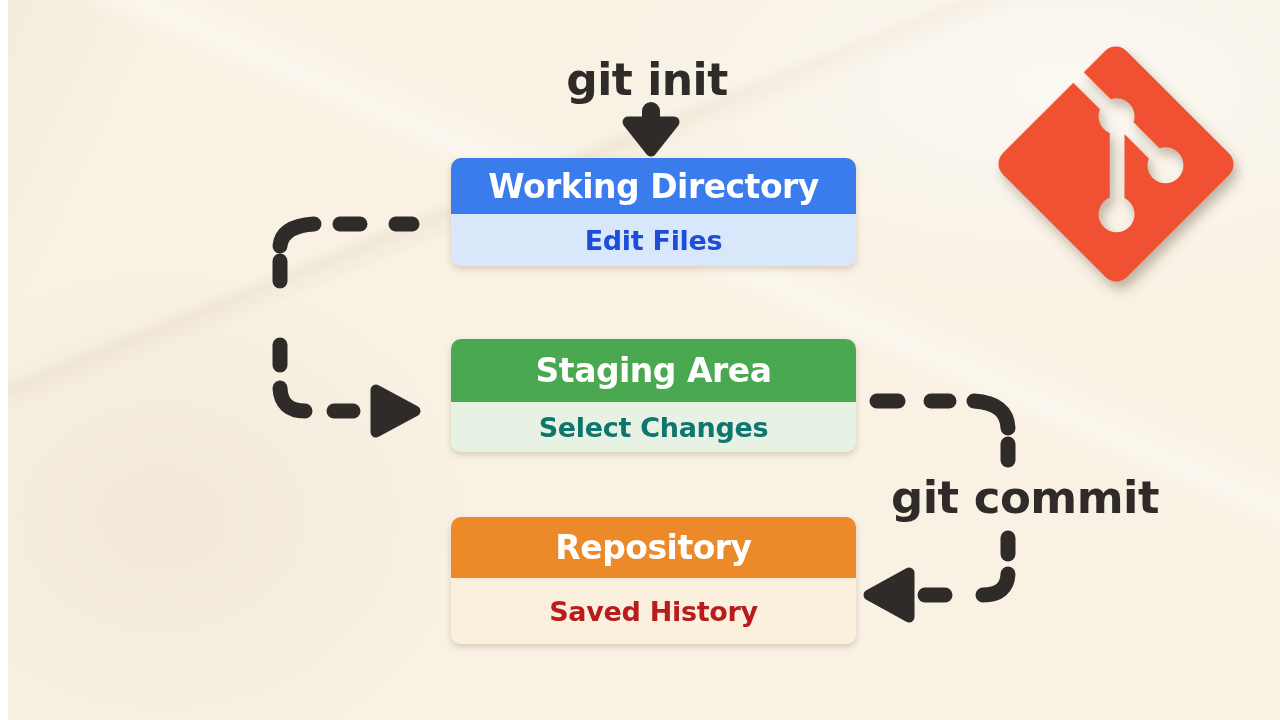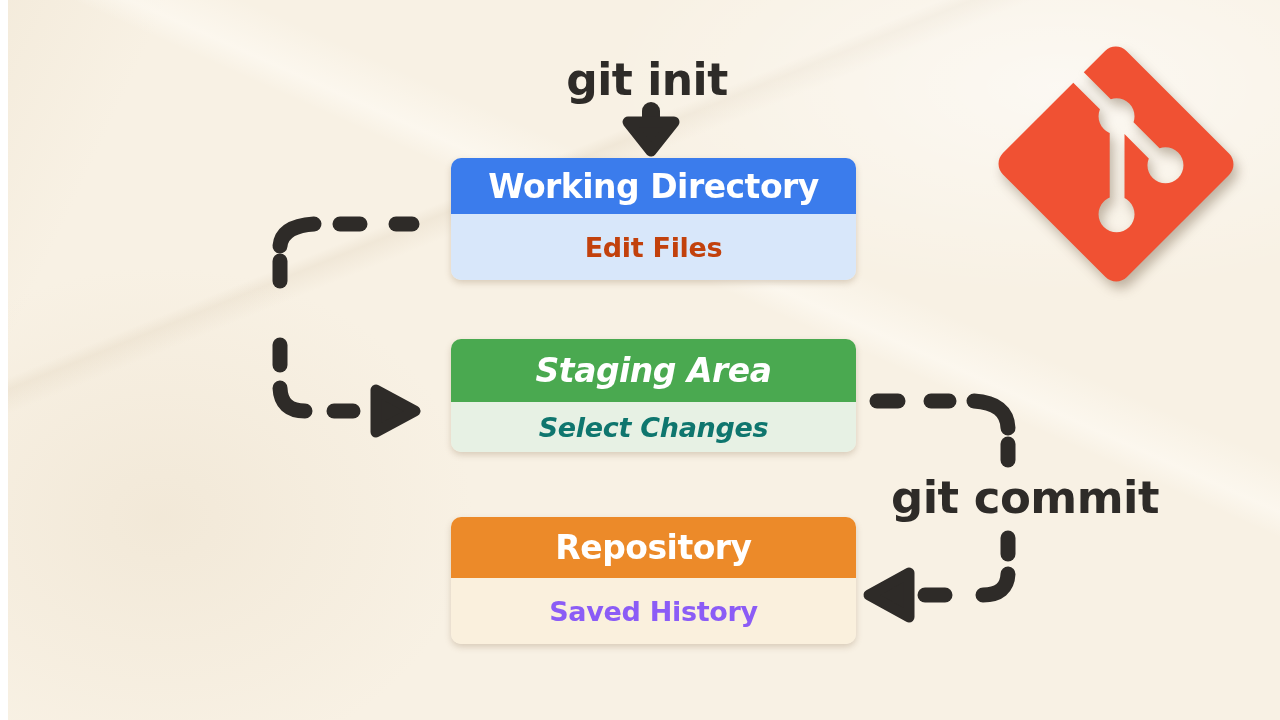--- a/index.html
+++ b/index.html
@@ -28,21 +28,21 @@
   }
   .cmd-init   { left: 639px; top: 54px;  font-size: 44px; }
   .cmd-add    { left: 274px; top: 288px; font-size: 40px; word-spacing: 18px; }
   .cmd-commit { left: 1017px; top: 471px; font-size: 45px; }
   .card {
     position: absolute; left: 443px; width: 405px;
     border-radius: 10px; overflow: hidden;
     box-shadow: 0 3px 6px rgba(145,120,88,0.30);
   }
   .card-1 { top: 158px; }
-  .card-2 { top: 339px; font-style: italic; }
+  .card-2 { top: 339px; }
   .card-3 { top: 517px; }
   .card-header {
     display: flex; align-items: center; justify-content: center;
     height: 63px; color: #ffffff; font-size: 33px; font-weight: 800;
     letter-spacing: -0.5px;
   }
   .card-body {
     display: flex; align-items: center; justify-content: center;
     height: 65px; font-size: 27px; font-weight: 800; letter-spacing: -0.3px;
   }
@@ -56,39 +56,39 @@
 
 <div class="stage">
 
   <div class="cmd cmd-init" style="color: rgb(46, 43, 40);">git init</div>
   <div class="cmd cmd-commit" style="color: rgb(46, 43, 40);">git commit</div>
 
   <div class="card card-1">
     <div class="card-header" style="height: 56px; background: rgb(59, 124, 236);">
       <span>Working Directory</span>
     </div>
-    <div class="card-body" style="height: 66px; background: rgb(216, 231, 250); color: #c2410c;">
+    <div class="card-body" style="height: 52px; background: rgb(216, 231, 250); color: #1d4ed8;">
       <span>Edit Files</span>
     </div>
   </div>
 
   <div class="card card-2">
     <div class="card-header" style="background: rgb(74, 169, 80);">
       <span>Staging Area</span>
     </div>
     <div class="card-body" style="height: 50px; background: rgb(231, 241, 228); color: #0f766e;">
       <span>Select Changes</span>
     </div>
   </div>
 
   <div class="card card-3">
     <div class="card-header" style="height: 61px; background: rgb(236, 138, 41);">
       <span>Repository</span>
     </div>
-    <div class="card-body" style="height: 66px; background: rgb(250, 240, 221); color: #8b5cf6;">
+    <div class="card-body" style="height: 66px; background: rgb(250, 240, 221); color: #b91c1c;">
       <span>Saved History</span>
     </div>
   </div>
 
   <svg class="overlay" viewBox="0 0 1280 720" style="color: rgb(46, 43, 40);">
 
     <g>
       <line x1="643" y1="111" x2="643" y2="119" stroke="currentColor" stroke-width="18" stroke-linecap="round"></line>
       <path d="M620 122 L666 122 L643 151 Z" fill="currentColor" stroke="currentColor" stroke-width="11" stroke-linejoin="round"></path>
     </g>

